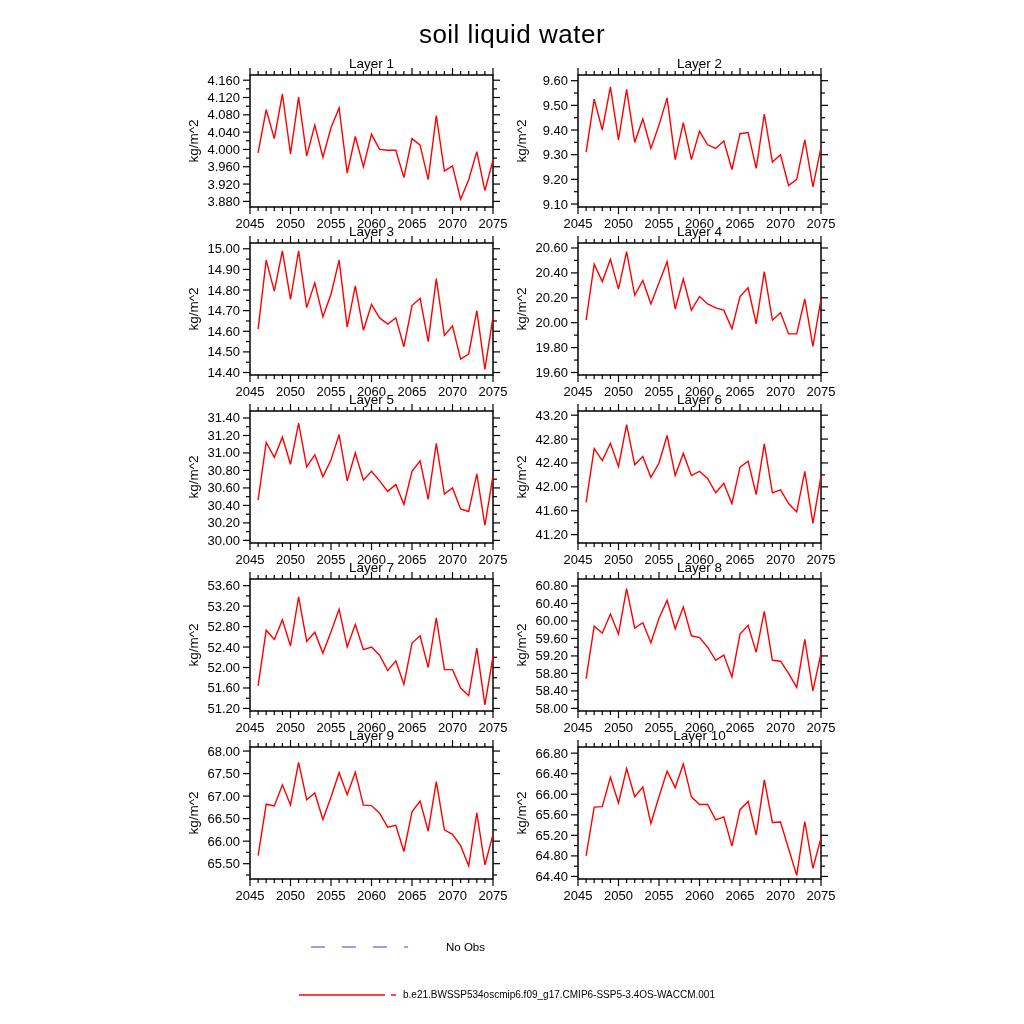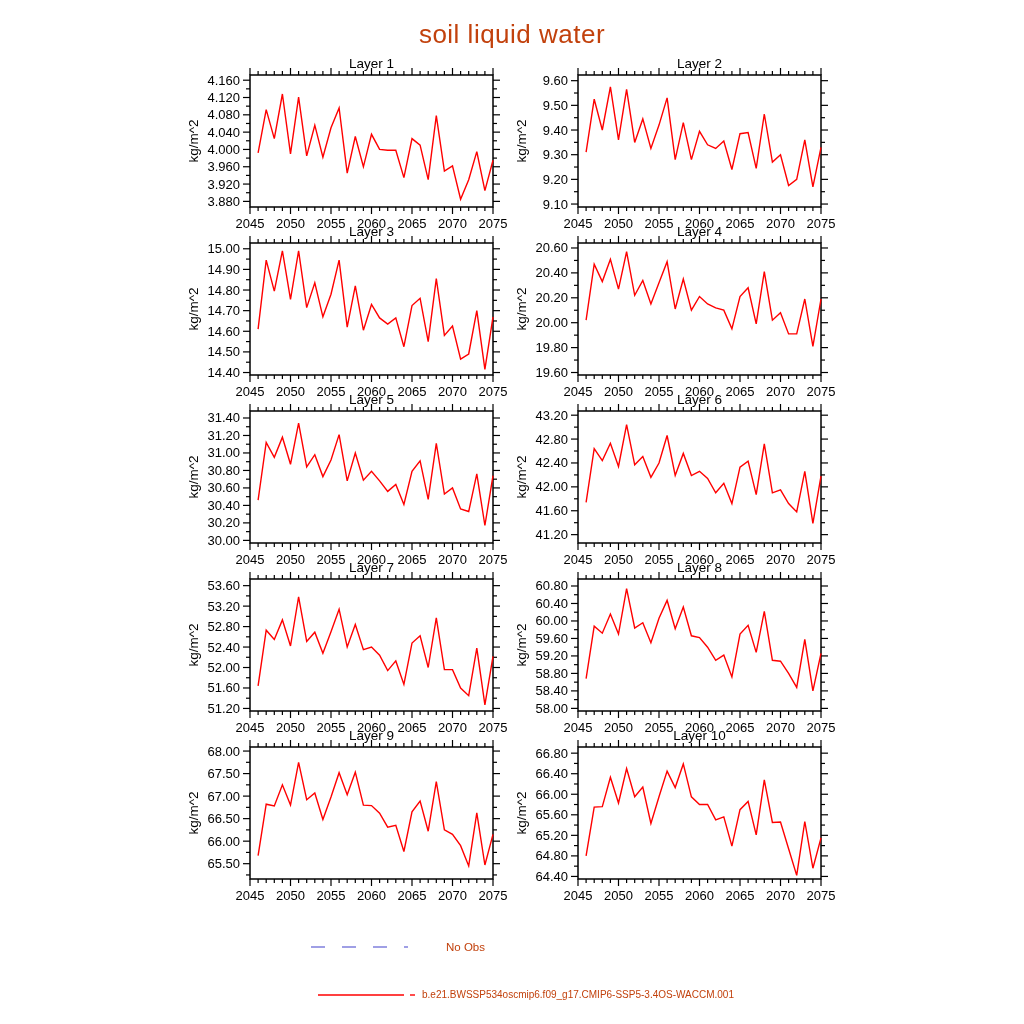--- a/index.html
+++ b/index.html
@@ -1,17 +1,17 @@
 <!DOCTYPE html>
 <html><head>
 <meta charset="utf-8">
 <style>
   html,body{margin:0;padding:0;background:#fff;}
   .page{position:relative;width:1024px;height:1024px;background:#ffffff;overflow:hidden;
-        font-family:"Liberation Sans", sans-serif;color:#c2410c;}
+        font-family:"Liberation Sans", sans-serif;color:#000000;}
   .main-title{position:absolute;top:19px;left:0;width:100%;text-align:center;
               font-size:26px;letter-spacing:0.5px;}
   #plot-canvas{position:absolute;left:0;top:0;}
   .legend-row{position:absolute;display:flex;align-items:center;gap:6px;height:14px;}
   .legend-row svg{display:block;}
   .legend-label-noobs{font-size:11.5px;line-height:14px;}
   .legend-label-model{font-size:10px;line-height:14px;}
 </style>
 </head>
 <body>
@@ -1100,21 +1100,21 @@
       </g>
     </svg>
 
   <div class="legend-row" style="left:310px;top:940px;gap:36px;">
     <svg width="100" height="14">
       <line id="noobs-line" x1="1" y1="7" x2="98" y2="7" stroke-width="1.6" stroke-dasharray="14 17" stroke="#8080dd"></line>
     </svg>
     <span class="legend-label-noobs">No Obs</span>
   </div>
 
-  <div class="legend-row" style="left:316px;top:988px;">
+  <div class="legend-row" style="left:297px;top:988px;">
     <svg width="100" height="14">
       <line id="model-line-a" x1="2" y1="7" x2="88" y2="7" stroke-width="1.4" stroke="#ff0000"></line>
       <line id="model-line-b" x1="94" y1="7" x2="99" y2="7" stroke-width="1.4" stroke="#ff0000"></line>
     </svg>
     <span class="legend-label-model">b.e21.BWSSP534oscmip6.f09_g17.CMIP6-SSP5-3.4OS-WACCM.001</span>
   </div>
 
 </div>
 
 </body></html>

